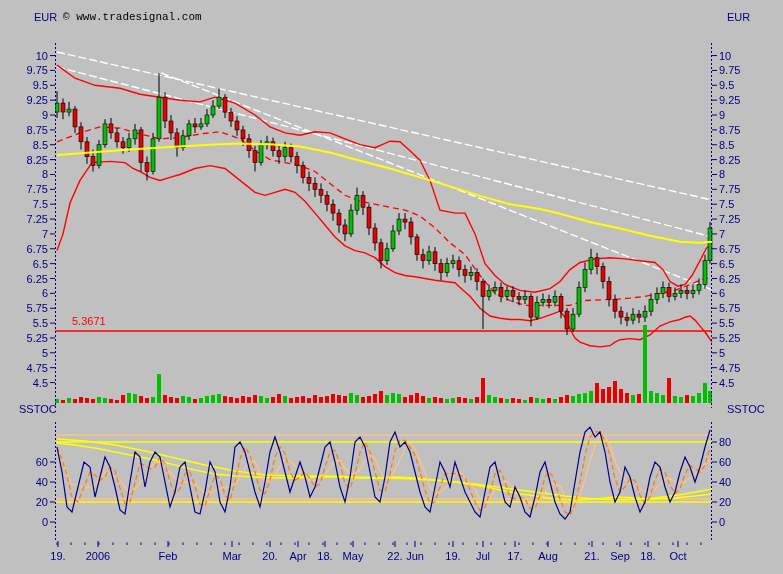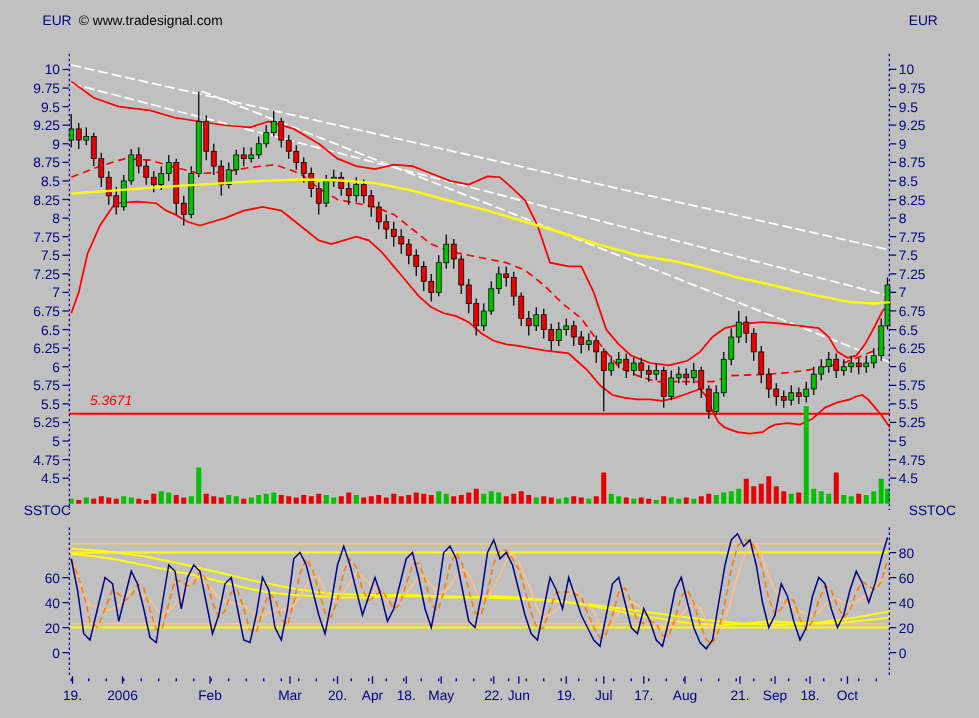--- a/index.html
+++ b/index.html
@@ -1,20 +1,20 @@
 <!DOCTYPE html>
 <html><head>
 <meta charset="utf-8">
 <style>
   html,body{margin:0;padding:0;background:#c0c0c0;}
   #screen{position:relative;width:783px;height:574px;background:#c0c0c0;overflow:hidden;
           font-family:"Liberation Sans",sans-serif;}
   .lbl{position:absolute;font:11px "Liberation Sans",sans-serif;color:#000080;white-space:nowrap;}
-  .lbl.black{color:#000000;}
-  .lbl.red{color:#ff0000;font-style:italic;}
+  .lbl.black{color:#000000;font-family:Liberation Mono, monospace;}
+  .lbl.red{color:#ff0000;}
   svg{position:absolute;left:0;top:0;}
   svg text{font:11px "Liberation Sans",sans-serif;}
 </style>
 </head>
 <body>
 
 <div id="screen">
   <svg id="chart" width="783" height="574">
       <defs>
         <clipPath id="cpMain">

